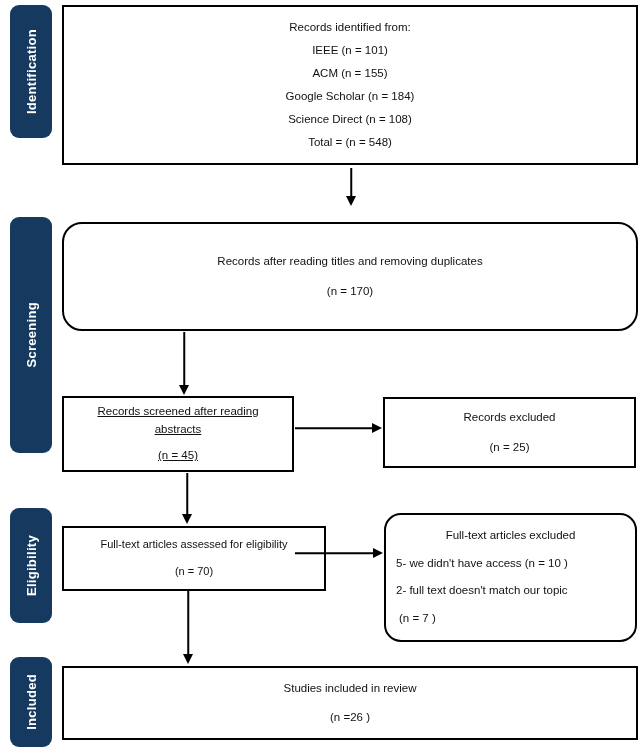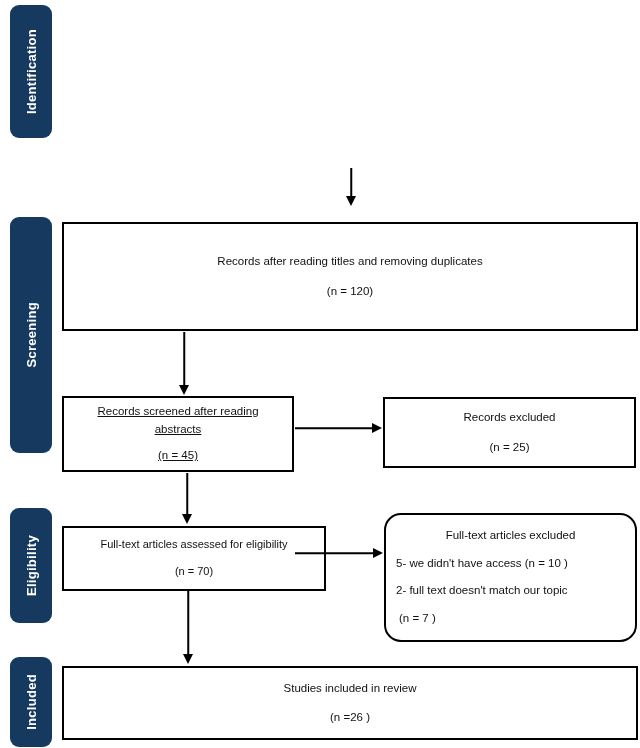--- a/index.html
+++ b/index.html
@@ -55,20 +55,21 @@
   .flow-box .line { display: block; }
 
   #box-identified {
     left: 62px; top: 5px; width: 576px; height: 160px;
     justify-content: space-evenly;
     padding: 6px 10px;
   }
   #box-titles {
     left: 62px; top: 222px; width: 576px; height: 109px;
     gap: 13px;
+    border-radius: 20px;
   }
   #box-abstracts {
     left: 62px; top: 396px; width: 232px; height: 76px;
     gap: 9px;
     padding: 0 26px;
     line-height: 1.55;
     text-decoration: underline;
   }
   #box-records-excluded {
     left: 383px; top: 397px; width: 253px; height: 71px;
@@ -142,24 +143,32 @@
   <div class="stage-label" id="label-screening">
     <span>Screening</span>
   </div>
   <div class="stage-label" id="label-eligibility">
     <span>Eligibility</span>
   </div>
   <div class="stage-label" id="label-included">
     <span>Included</span>
   </div>
 
+  <div class="flow-box" id="box-identified">
+    <span class="line">Records identified from:</span>
+    <span class="line">IEEE (n = 101)</span>
+    <span class="line">ACM (n = 155)</span>
+    <span class="line">Google Scholar (n = 184)</span>
+    <span class="line">Science Direct (n = 108)</span>
+    <span class="line">Total = (n = 548)</span>
+  </div>
 
   <div class="flow-box" id="box-titles">
     <span class="line">Records after reading titles and removing duplicates</span>
-    <span class="line">(n = 120)</span>
+    <span class="line">(n = 170)</span>
   </div>
 
   <div class="flow-box" id="box-abstracts">
     <span class="line">Records screened after reading abstracts</span>
     <span class="line">(n = 45)</span>
   </div>
 
   <div class="flow-box" id="box-records-excluded">
     <span class="line">Records excluded</span>
     <span class="line">(n = 25)</span>

